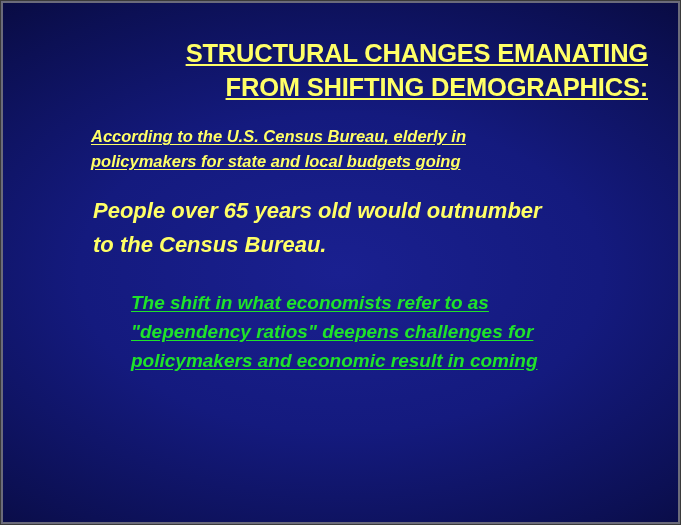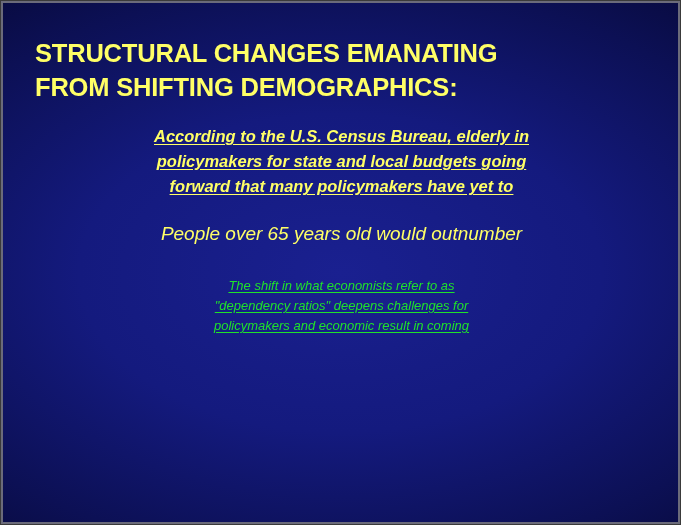--- a/index.html
+++ b/index.html
@@ -32,59 +32,59 @@
     top: 0;
     width: 681px;
     padding: 30px 34px 0 34px;
     box-sizing: border-box;
   }
   .title {
     color: #ffff66;
     font-weight: bold;
     font-size: 25.5px;
     line-height: 1.32;
-    text-align: left;
+    text-align: right;
+    text-decoration: underline;
     text-underline-offset: 2px;
     letter-spacing: -0.2px;
     margin: 6px 0 0 0;
   }
   .title .line {
     display: block;
     white-space: nowrap;
   }
   .para {
-    text-align: center;
     margin: 0;
   }
   .para1 {
     color: #ffff66;
     font-weight: bold;
     font-style: italic;
     font-size: 16.5px;
     line-height: 1.52;
     text-decoration: underline;
     text-underline-offset: 2px;
     padding: 20px 56px 0 56px;
   }
   .para1 .line, .para2 .line, .para3 .line {
     display: block;
   }
   .para2 {
     color: #ffff66;
-    font-weight: normal;
+    font-weight: bold;
     font-style: italic;
-    font-size: 19px;
+    font-size: 22px;
     line-height: 1.52;
     padding: 20px 58px 0 58px;
   }
   .para3 {
     color: #1fe32a;
-    font-weight: normal;
+    font-weight: bold;
     font-style: italic;
-    font-size: 13px;
+    font-size: 19px;
     line-height: 1.52;
     text-decoration: underline;
     text-underline-offset: 2px;
     padding: 28px 96px 0 96px;
   }
 </style>
 </head>
 <body>
 
 <div id="slide">
@@ -93,25 +93,25 @@
   <div class="content">
 
     <div class="title">
       <span class="line">STRUCTURAL CHANGES EMANATING</span>
       <span class="line">FROM SHIFTING DEMOGRAPHICS:</span>
     </div>
 
     <div class="para para1">
       <span class="line">According to the U.S. Census Bureau, elderly in</span>
       <span class="line">policymakers for state and local budgets going</span>
-      <span class="line">forward that many policymakers have yet to</span>
     </div>
 
     <div class="para para2">
       <span class="line">People over 65 years old would outnumber</span>
+      <span class="line">to the Census Bureau.</span>
     </div>
 
     <div class="para para3">
       <span class="line">The shift in what economists refer to as</span>
       <span class="line">"dependency ratios" deepens challenges for</span>
       <span class="line">policymakers and economic result in coming</span>
     </div>
 
   </div>
 </div>

